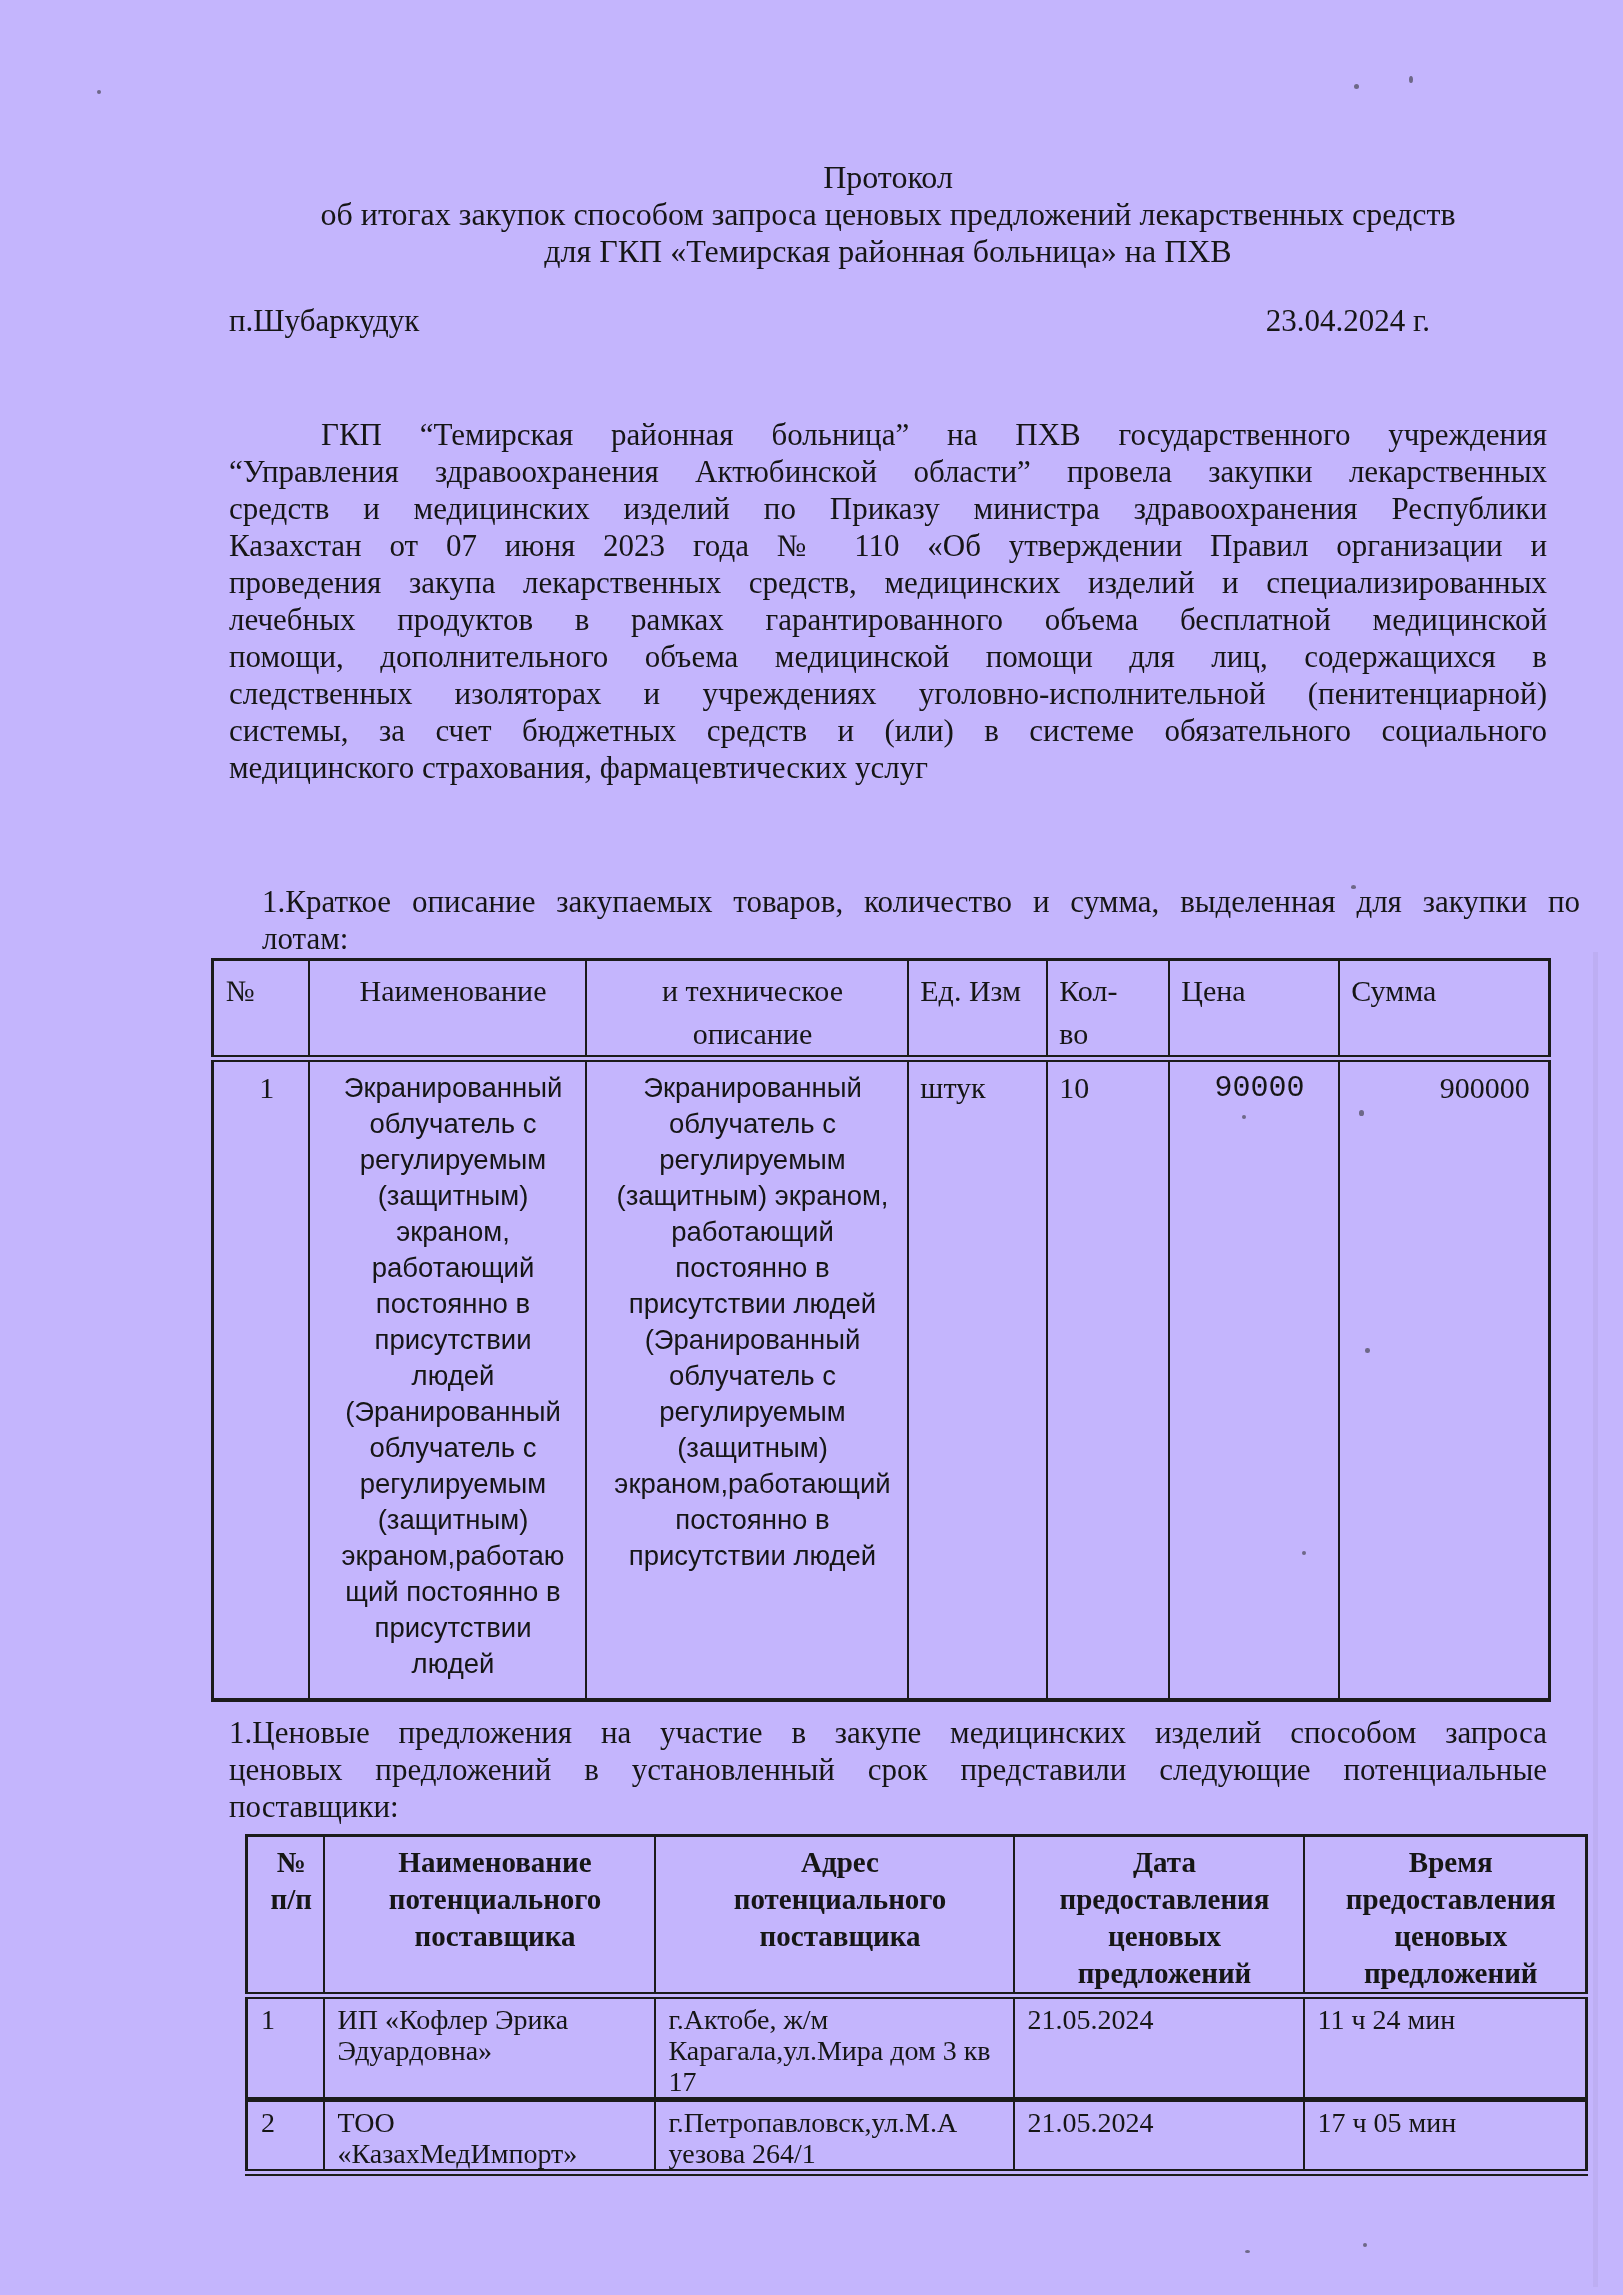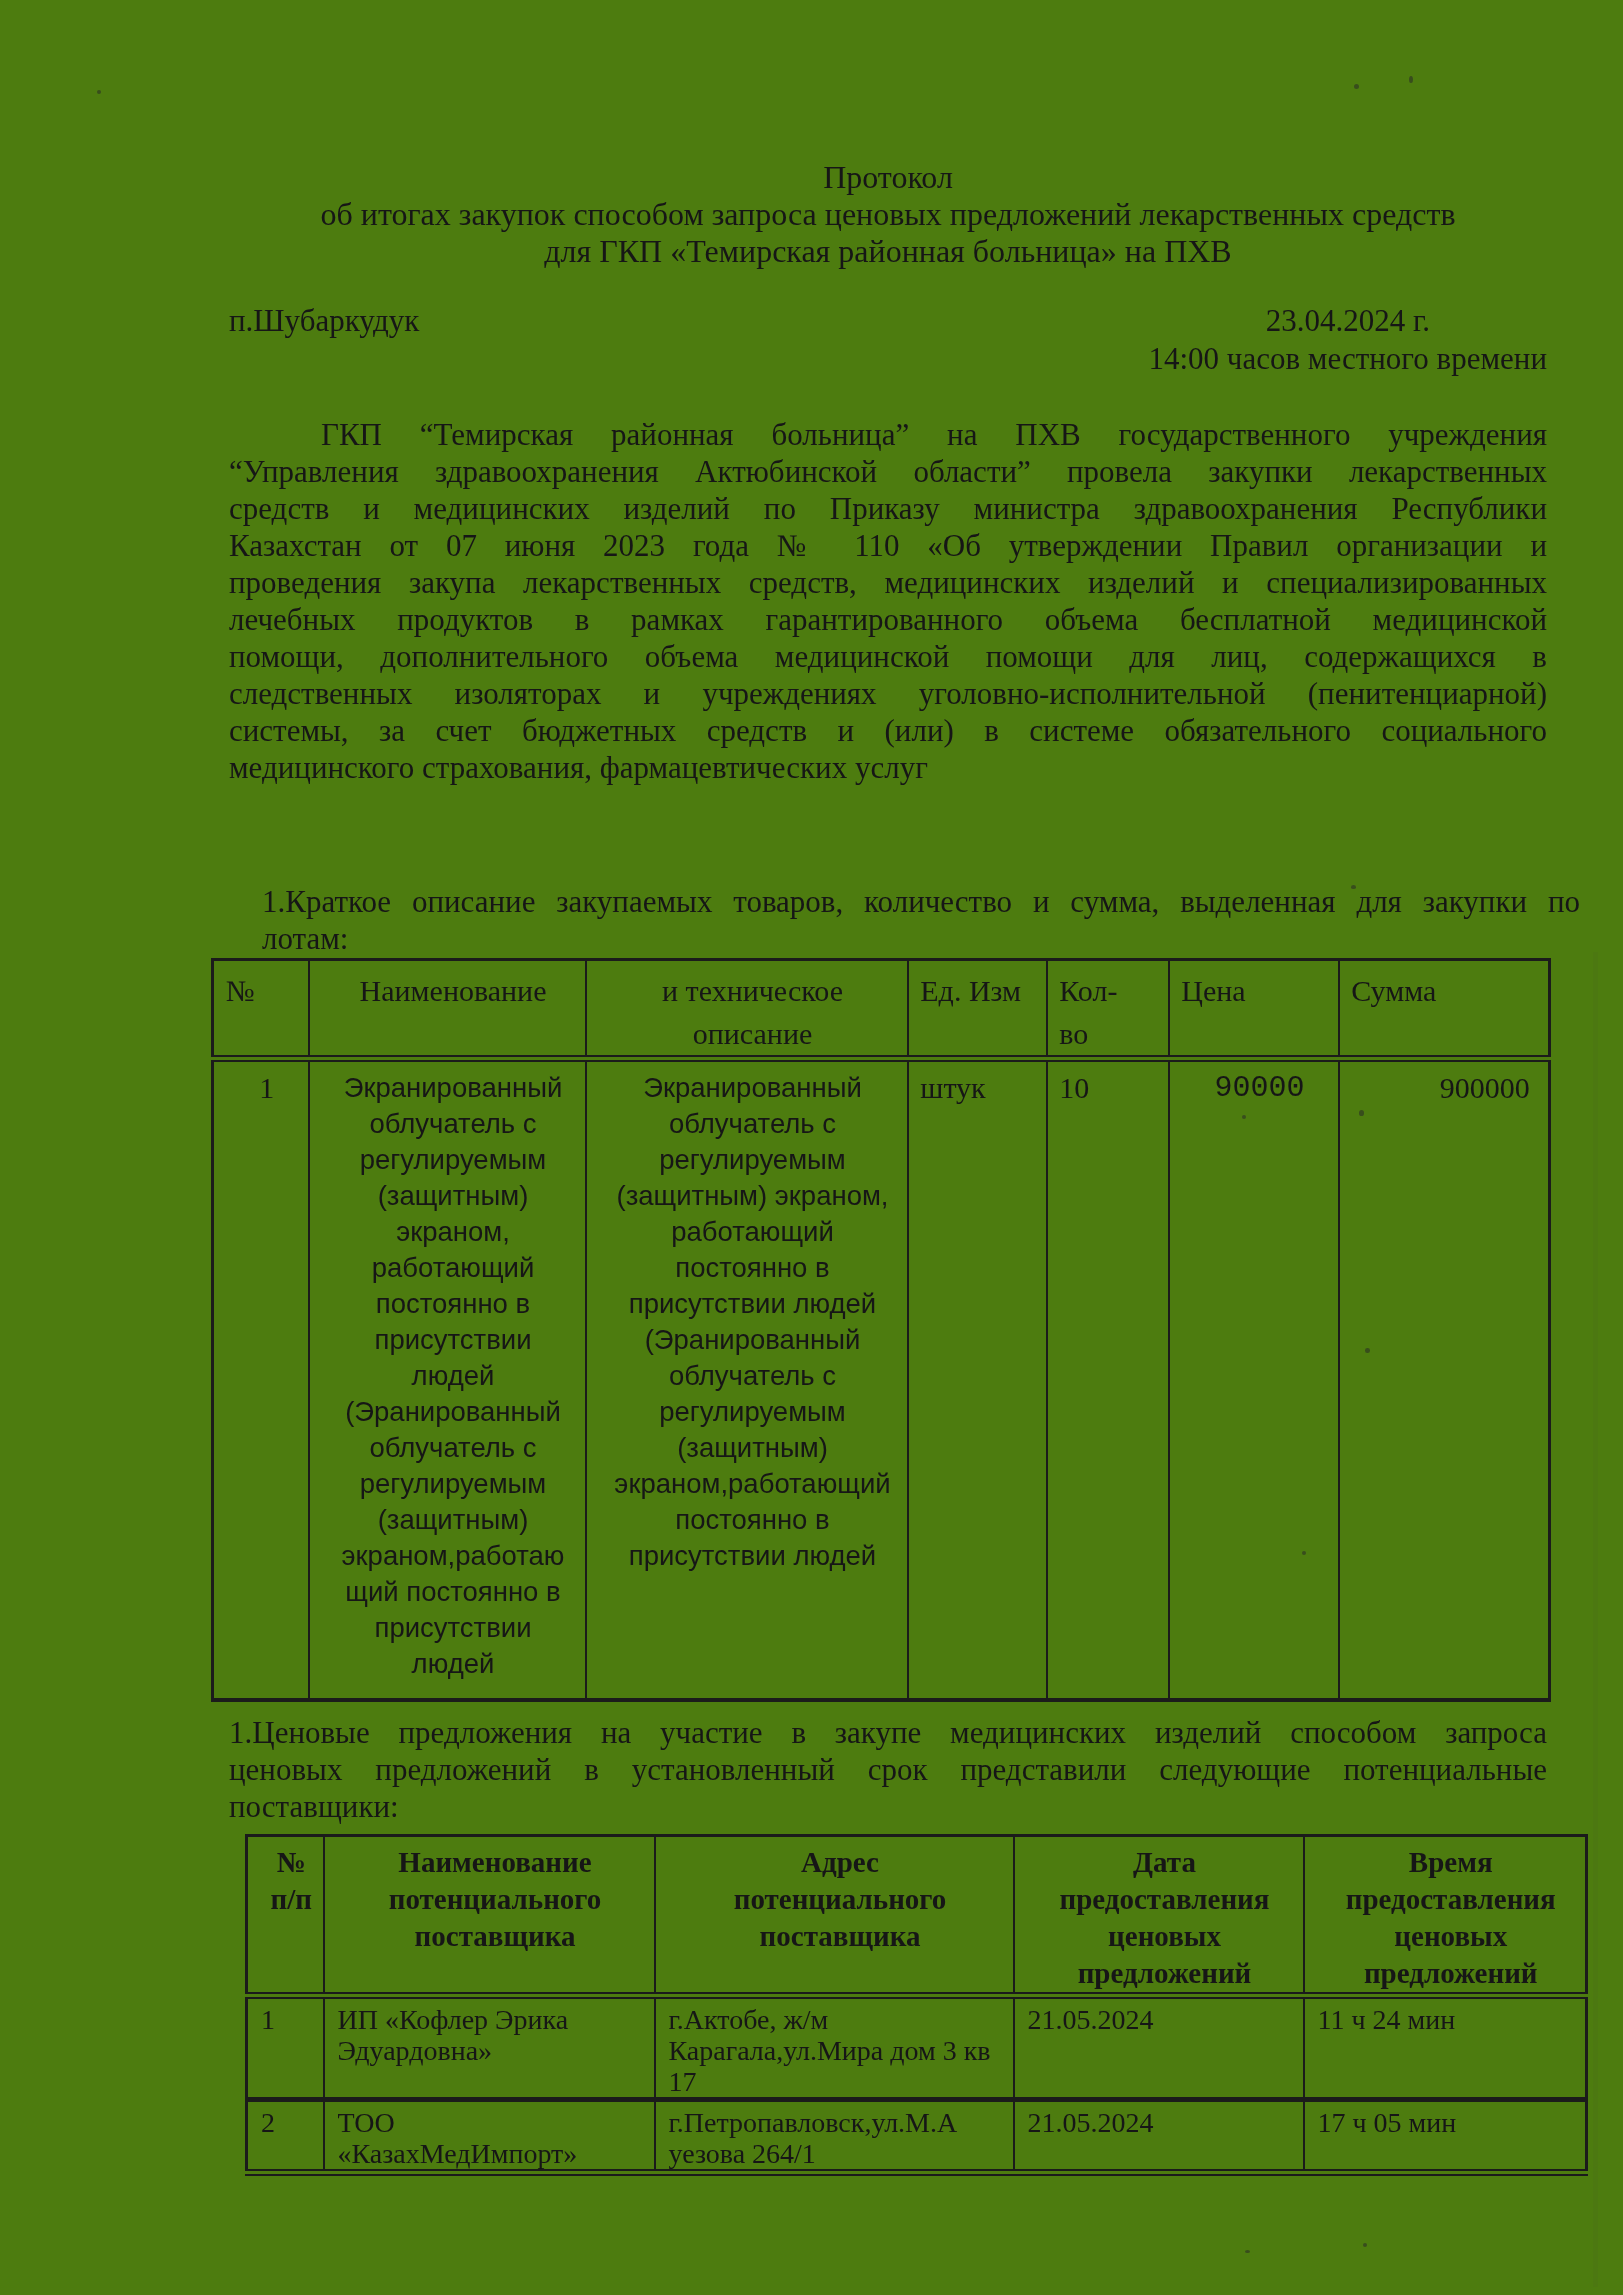--- a/index.html
+++ b/index.html
@@ -1,21 +1,21 @@
 <!DOCTYPE html>
 <html style="font-size:10.5px"><head>
 <meta charset="utf-8">
 <style>
   * { margin: 0; padding: 0; box-sizing: border-box; }
   html, body { background: #777; }
   .page {
     position: relative;
     width: 1623px;
     height: 2295px;
-    background: #4d7c0f;
+    background: #c4b5fd;
     color: #161616;
     font-family: "Liberation Serif", serif;
     overflow: hidden;
   }
   
   .abs { position: absolute; }
   .title-block {
     left: 229px; top: 159px; width: 1318px;
     text-align: center;
     font-size: 32px; line-height: 37px;
@@ -116,21 +116,20 @@
 <div class="page">
 
   <div class="abs title-block justify-lines" style="text-align:center; text-align-last:center;">Протокол
 об итогах закупок способом запроса ценовых предложений лекарственных средств
 для ГКП «Темирская районная больница» на ПХВ</div>
 
   <div class="abs place-date-row">
     <span class="place">п.Шубаркудук</span>
     <span class="date">23.04.2024 г.</span>
   </div>
-  <div class="abs time-row">14:00 часов местного времени</div>
 
   <div class="abs intro">
     <div class="justify-lines intro-justified">ГКП “Темирская районная больница” на ПХВ  государственного учреждения
 “Управления здравоохранения Актюбинской области” провела закупки лекарственных
 средств и медицинских изделий по Приказу министра здравоохранения Республики
 Казахстан от 07 июня 2023 года № 110 «Об утверждении Правил организации и
 проведения закупа лекарственных средств, медицинских изделий и специализированных
 лечебных продуктов в рамках гарантированного объема бесплатной медицинской
 помощи, дополнительного объема медицинской помощи для лиц, содержащихся в
 следственных изоляторах и учреждениях уголовно-исполнительной (пенитенциарной)

